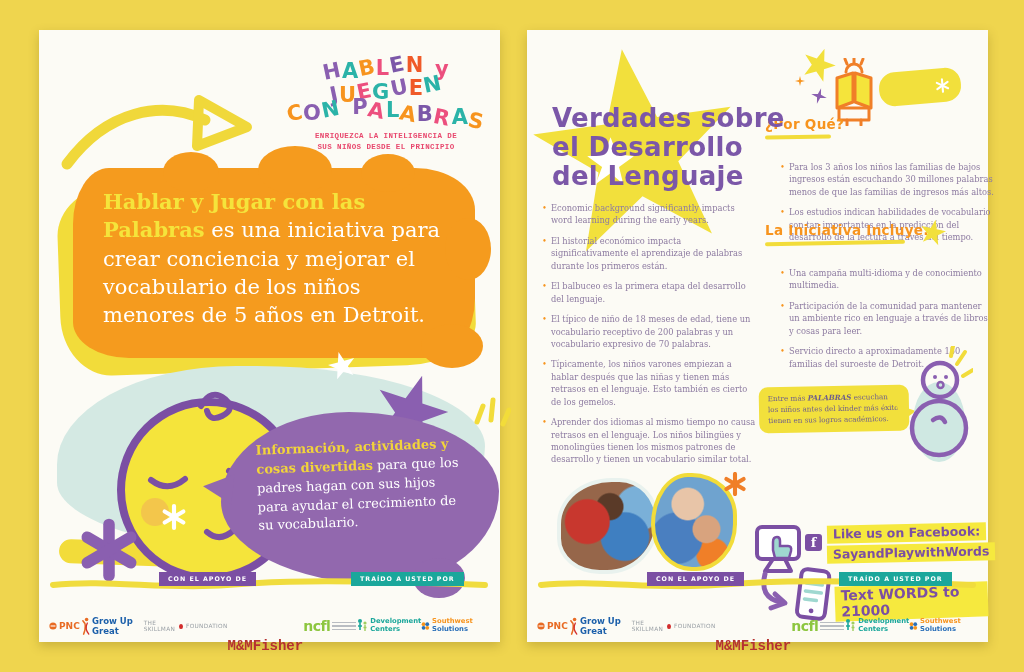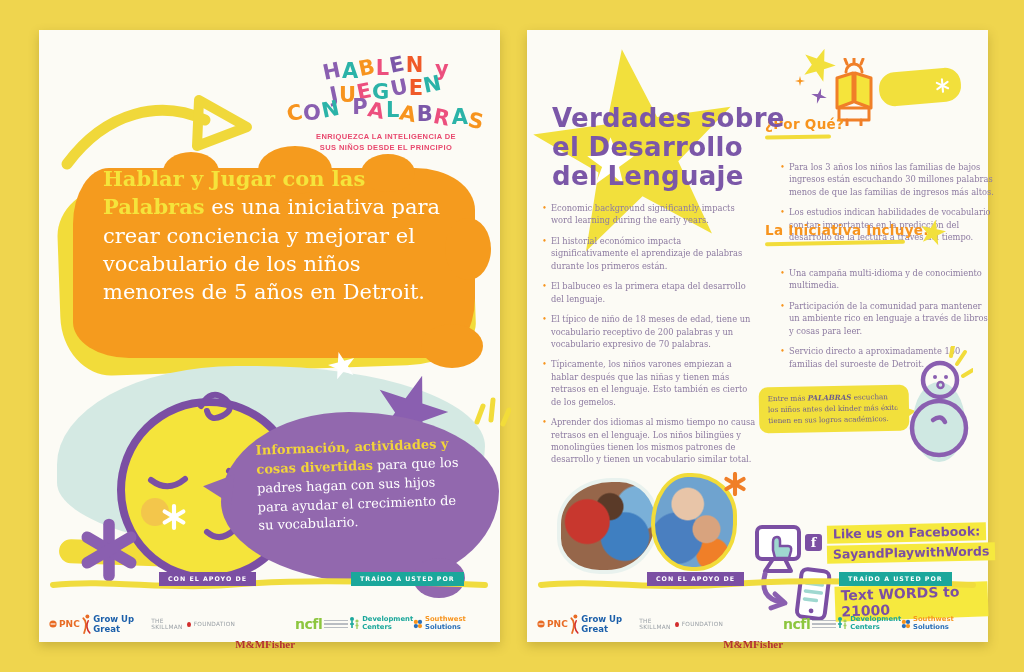--- a/index.html
+++ b/index.html
@@ -9,28 +9,28 @@
         box-shadow:0 4px 10px rgba(90,70,10,.25);}
   #pageL{left:39px;} #pageR{left:527px;}
   .abs{position:absolute;}
 
   
   .hand{line-height:1.05;text-align:center;}
   .hand .w{display:inline-block;margin:0 3px;}
   .hand span{display:inline-block;font-weight:bold;font-size:21px;letter-spacing:1px;}
   .hand span:nth-child(odd){transform:rotate(-6deg) translateY(-1px);}
   .hand span:nth-child(even){transform:rotate(6deg) translateY(1px);}
-  .tagline{font-family:Liberation Sans, sans-serif;font-weight:bold;font-size:7.5px;
+  .tagline{font-family:Liberation Mono, monospace;font-weight:bold;font-size:7.5px;
            color:#e8486e;letter-spacing:.4px;line-height:1.5;text-align:center;margin-top:7px;}
   .blobY{left:20px;top:150px;width:415px;height:190px;background:#f2dc3a;
          border-radius:60px 40px 70px 50px/50px 70px 40px 60px;transform:rotate(-2deg);}
   .blobO{left:34px;top:138px;width:402px;height:190px;background:#f59b1e;
          border-radius:36px 60px 42px 56px/56px 42px 60px 36px;}
   .bump{position:absolute;background:#f59b1e;border-radius:50%;}
-  .blob-text{left:64px;top:135px;width:352px;font-family:"DejaVu Serif",serif;
+  .blob-text{left:64px;top:158px;width:352px;font-family:"DejaVu Serif",serif;
              font-size:21px;line-height:1.35;color:#fff;}
   .blob-text .yel{color:#f5e43b;font-weight:bold;}
   .tealwash{background:#d4e9e3;}
   .bubble{left:182px;top:382px;width:278px;height:172px;background:#9268ae;
           border-radius:46% 54% 42% 58%/52% 46% 54% 48%;}
   .bubble::before{content:"";position:absolute;left:-33px;top:60px;border:15px solid transparent;
           border-right:30px solid #9268ae;transform:rotate(6deg);}
   .bubble::after{content:"";position:absolute;right:34px;bottom:-14px;width:52px;height:40px;
           background:#9268ae;border-radius:50%;}
   .bubble-text{position:absolute;left:36px;top:26px;width:212px;font-family:"DejaVu Serif",serif;
@@ -76,21 +76,21 @@
   .badge{position:absolute;top:0;color:#fff;font-size:6.3px;font-weight:bold;letter-spacing:1px;
          padding:3px 9px 4px;z-index:2;}
   .badge.p{left:120px;background:#7b4fa3;} .badge.t{left:312px;background:#1ba79b;}
   .logos{position:absolute;left:10px;right:10px;top:26px;display:flex;align-items:center;
          justify-content:space-between;}
   .lg{display:flex;align-items:center;gap:2px;}
   .pnc-t{color:#e86b24;font-weight:bold;font-size:9px;text-align:right;}
   .gug{color:#1b5faa;font-weight:bold;font-size:8.5px;}
   .skl{color:#9aa0a6;font-size:5.8px;letter-spacing:.3px;}
   .dotred{display:inline-block;width:5px;height:5px;border-radius:50%;background:#d22d2d;margin:0 1px;}
-  .fisher{color:#b53131;font-family:Liberation Serif, serif;font-weight:bold;font-size:11px;margin-top:40px;}
+  .fisher{color:#b53131;font-family:Liberation Mono, monospace;font-weight:bold;font-size:14px;margin-top:40px;}
   .ncfl{color:#8dc63f;font-weight:bold;font-size:14px;letter-spacing:-.5px;}
   .bars{display:flex;flex-direction:column;gap:2px;}
   .bars i{display:block;width:24px;height:1.5px;background:#b9bdc2;}
   .dc{color:#1ba79b;font-weight:bold;font-size:6.8px;line-height:1.15;}
   .dc .gl{height:2px;background:#9fce5f;margin-top:1px;}
   .sws{font-size:6.8px;font-weight:bold;color:#2a6fb8;line-height:1.15;}
   .sws b{color:#f7941e;}
 </style>
 </head>
 <body>

